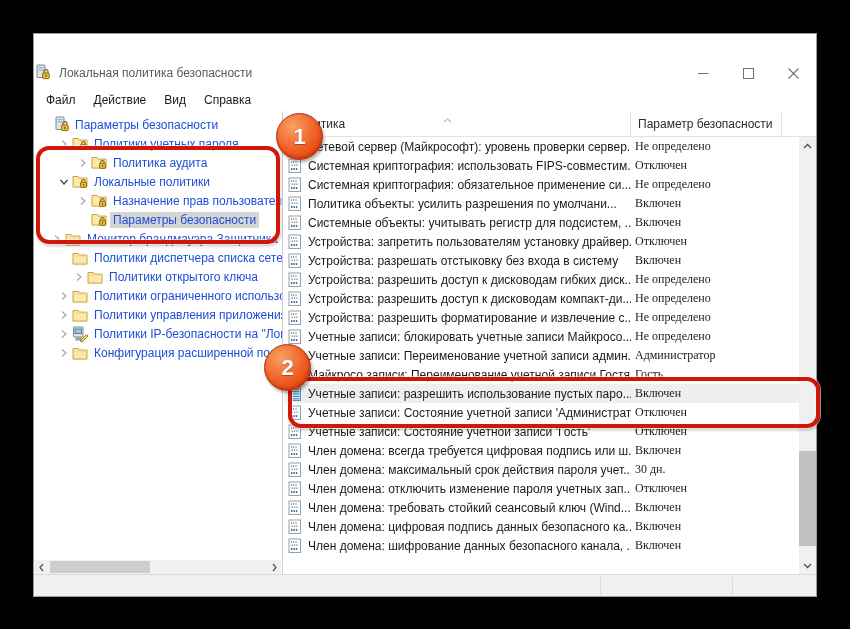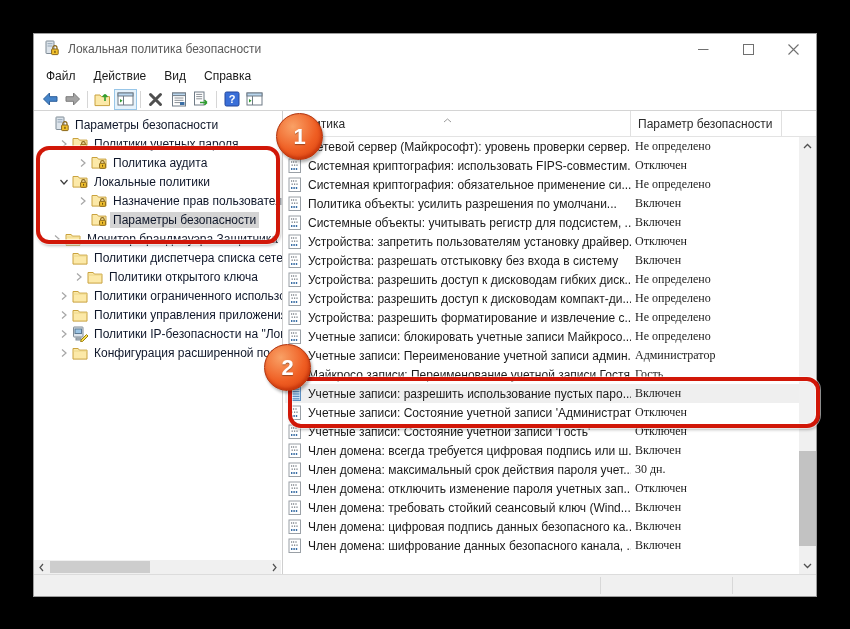--- a/index.html
+++ b/index.html
@@ -1,40 +1,40 @@
 <!DOCTYPE html>
 <html><head>
 <meta charset="utf-8">
 <style>
   html,body{margin:0;padding:0;}
   body{width:850px;height:629px;background:#000;position:relative;overflow:hidden;
        font-family:"Liberation Sans", sans-serif;-webkit-font-smoothing:antialiased;}
   .window{position:absolute;left:33px;top:33px;width:782px;height:562px;background:#fff;
           border:1px solid #9d9d9d;}
   
-  .titlebar{height:30px;display:flex;align-items:center;padding-left:9px;}
+  .titlebar{height:30px;display:flex;align-items:center;margin-top:24px;}
   .title-icon{width:18px;height:18px;margin-right:7px;flex:0 0 auto;}
   .title-text{flex:1;font-size:12px;color:#5a5a5a;white-space:nowrap;overflow:hidden;}
   .wctl{width:45px;height:30px;display:flex;align-items:center;justify-content:center;}
   
   .menubar{height:24px;display:flex;align-items:center;padding-left:3px;}
   .menu-item{font-size:12px;color:#1a1a1a;padding:3px 9px;}
   
   .toolbar{height:23px;display:flex;align-items:center;padding-left:4px;
            border-bottom:1px solid #d4d4d4;box-sizing:border-box;}
   .tb-btn{width:23px;height:21px;display:flex;align-items:center;justify-content:center;
           box-sizing:border-box;border:1px solid transparent;}
   .tb-btn.toggled{background:#e6f2fb;border:1px solid #98c6e8;}
   .tb-sep{width:1px;height:17px;background:#d6d6d6;margin:0 3px;}
   
   .main{position:absolute;left:0;right:0;top:77px;bottom:22px;}
   .tree-pane{position:absolute;left:0;top:0;bottom:0;width:249px;border-right:1px solid #cfcfcf;
              box-sizing:border-box;overflow:hidden;background:#fff;}
   .tree{position:absolute;left:0;right:0;top:4px;}
-  .titem{height:19px;display:flex;align-items:center;font-size:12px;color:#0f172a;
+  .titem{height:19px;display:flex;align-items:center;font-size:12px;color:#1d4ed8;
          white-space:nowrap;overflow:hidden;text-align:right;}
   .chev{width:17px;height:19px;display:flex;align-items:center;justify-content:center;flex:0 0 auto;}
   .ticon{width:19px;height:16px;display:flex;align-items:center;flex:0 0 auto;}
   .tlabel{padding:1px 3px;white-space:nowrap;}
   .titem.sel .tlabel{background:#d4d4d4;}
   .hscroll{position:absolute;left:0;right:1px;bottom:0;height:14px;background:#f0f0f0;
            display:flex;align-items:center;}
   .hs-arrow{width:14px;height:14px;display:flex;align-items:center;justify-content:center;
             color:#505050;font-size:9px;flex:0 0 auto;}
   .hs-track{flex:1;height:14px;position:relative;}

